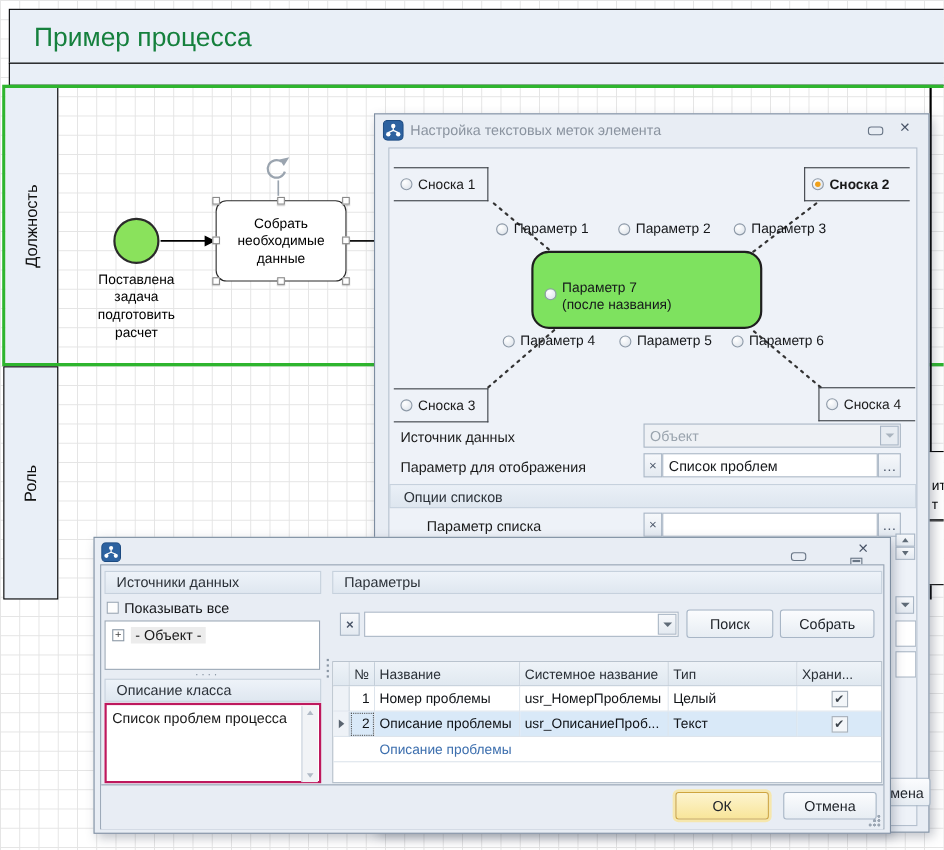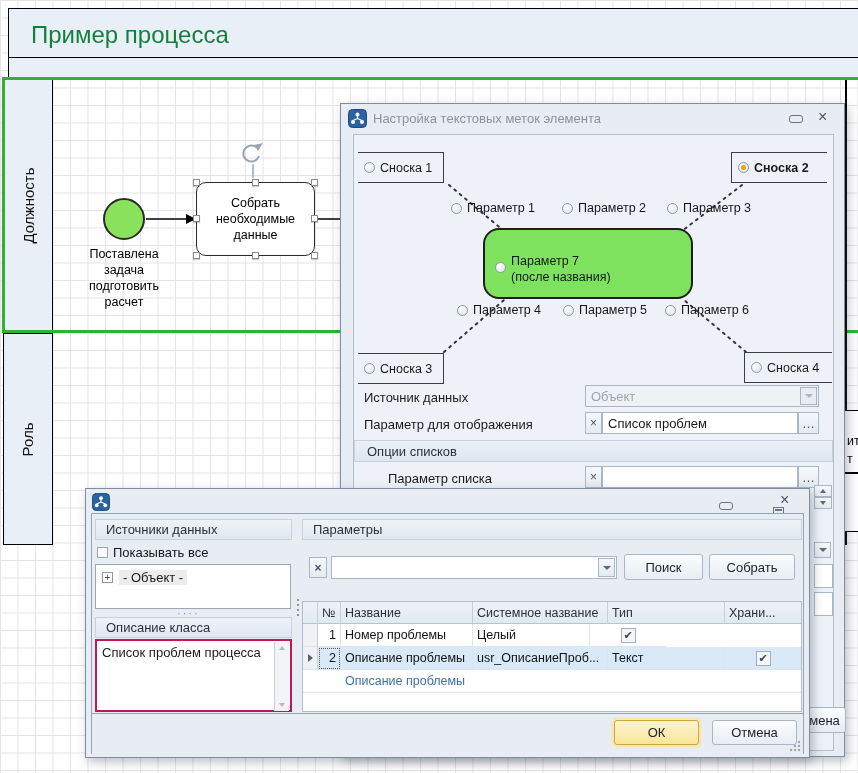--- a/index.html
+++ b/index.html
@@ -318,20 +318,21 @@
           <div class="th" style="width:132px;">Название</div>
           <div class="th" style="width:135px;">Системное название</div>
           <div class="th" style="width:117px;">Тип</div>
           <div class="th" style="width:76px;border-right:none;">Храни...</div>
         </div>
 
         <div style="display:flex;height:23px;">
           <div class="td" style="width:15px;background:#eef2f7;border-right:1px solid #c3ced9;"></div>
           <div class="td" style="width:23px;justify-content:flex-end;">1</div>
           <div class="td" style="width:132px;">Номер проблемы</div>
+          <div class="td" style="width:135px;">usr_НомерПроблемы</div>
           <div class="td" style="width:117px;">Целый</div>
           <div class="td check-cell" style="width:76px;border-right:none;">
             <span class="check-box">✔</span>
           </div>
         </div>
 
         <div class="row-sel" style="display:flex;height:23px;">
           <div class="td" style="width:15px;background:#eef2f7;border-right:1px solid #c3ced9;justify-content:center;">
               <span class="marker"></span>
             </div>

